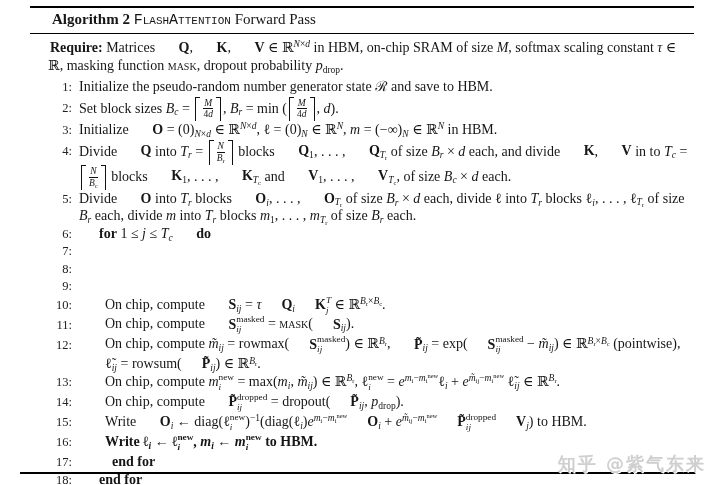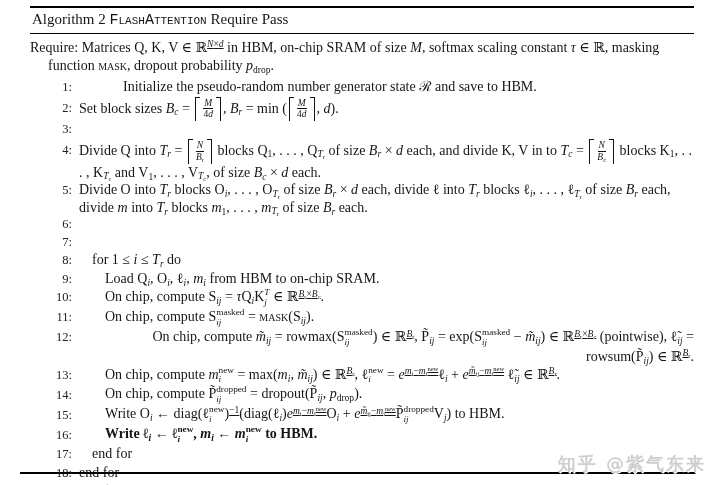--- a/index.html
+++ b/index.html
@@ -20,24 +20,24 @@
     padding-left:18px; text-indent:-18px; line-height:18px; margin-bottom:3px;
   }
   .lines { }
   .line { display:flex; line-height:17.5px; align-items:baseline; }
   .num {
     width:42px; min-width:42px; text-align:right; padding-right:7px;
     font-size:12.5px; color:#222;
   }
   .txt { flex:1; }
   i { font-style:italic; }
-  b { font-weight:normal; }
+  b { font-weight:bold;margin-left:20px; }
   sub, sup { font-size:68%; line-height:0; }
   sub { vertical-align:-0.28em; }
-  sup { vertical-align:0.5em;text-decoration:underline; }
+  sup { vertical-align:0.5em; }
   .sc { font-variant:small-caps; }
   
   .ss {
     display:inline-flex; flex-direction:column; align-items:flex-start;
     justify-content:center; vertical-align:middle;
     font-size:66%; line-height:1.08;
   }
   
   .ceil {
     display:inline-flex; align-items:stretch; vertical-align:middle;
@@ -61,30 +61,30 @@
     text-shadow:1px 1px 0 #ffffff;
     font-family:"DejaVu Sans","Liberation Sans",sans-serif;
   }
 </style>
 </head>
 <body>
 
 <div class="algo">
   <div class="title">
     <b>Algorithm 2</b>
-    <span class="sc">FlashAttention</span><span> Require Pass</span>
+    <span class="sc">FlashAttention</span><span> Forward Pass</span>
   </div>
   <div class="algo-body">
     <div class="require">
       <b>Require:</b><span> Matrices <b>Q</b>, <b>K</b>, <b>V</b> ∈ ℝ<sup><i>N</i>×<i>d</i></sup> in HBM, on-chip SRAM of size <i>M</i>, softmax scaling constant <i>τ</i> ∈ ℝ, masking function <span class="sc">mask</span>, dropout probability <i>p</i><sub>drop</sub>.</span>
     </div>
     <div class="lines" id="lines-host">
   <div class="line">
     <span class="num">1:</span>
-    <span class="txt" style="padding-left: 0px; margin-left: 44px;">Initialize the pseudo-random number generator state ℛ and save to HBM.</span>
+    <span class="txt" style="padding-left: 0px;">Initialize the pseudo-random number generator state ℛ and save to HBM.</span>
   </div>
 
   <div class="line">
     <span class="num">2:</span>
     <span class="txt" style="padding-left: 0px;">Set block sizes <i>B</i><sub><i>c</i></sub> = <span class="ceil">
               <span class="cl"></span>
               <span class="frac">
                 <span class="fn"><i>M</i></span>
                 <span class="fd">4<i>d</i></span>
               </span>
@@ -94,20 +94,21 @@
               <span class="frac">
                 <span class="fn"><i>M</i></span>
                 <span class="fd">4<i>d</i></span>
               </span>
               <span class="cr"></span>
             </span>, <i>d</i>).</span>
   </div>
 
   <div class="line">
     <span class="num">3:</span>
+    <span class="txt" style="padding-left: 0px;">Initialize <b>O</b> = (0)<sub><i>N</i>×<i>d</i></sub> ∈ ℝ<sup><i>N</i>×<i>d</i></sup>, ℓ = (0)<sub><i>N</i></sub> ∈ ℝ<sup><i>N</i></sup>, <i>m</i> = (−∞)<sub><i>N</i></sub> ∈ ℝ<sup><i>N</i></sup> in HBM.</span>
   </div>
 
   <div class="line">
     <span class="num">4:</span>
     <span class="txt" style="padding-left: 0px;">Divide <b>Q</b> into <i>T</i><sub><i>r</i></sub> = <span class="ceil">
               <span class="cl"></span>
               <span class="frac">
                 <span class="fn"><i>N</i></span>
                 <span class="fd"><i>B</i><sub>r</sub></span>
               </span>
@@ -122,55 +123,54 @@
             </span> blocks <b>K</b><sub>1</sub>, . . . , <b>K</b><sub><i>T</i><sub>c</sub></sub> and <b>V</b><sub>1</sub>, . . . , <b>V</b><sub><i>T</i><sub>c</sub></sub>, of size <i>B</i><sub><i>c</i></sub> × <i>d</i> each.</span>
   </div>
 
   <div class="line">
     <span class="num">5:</span>
     <span class="txt" style="padding-left: 0px;">Divide <b>O</b> into <i>T</i><sub><i>r</i></sub> blocks <b>O</b><sub><i>i</i></sub>, . . . , <b>O</b><sub><i>T</i><sub>r</sub></sub> of size <i>B</i><sub><i>r</i></sub> × <i>d</i> each, divide ℓ into <i>T</i><sub><i>r</i></sub> blocks ℓ<sub><i>i</i></sub>, . . . , ℓ<sub><i>T</i><sub>r</sub></sub> of size <i>B</i><sub><i>r</i></sub> each, divide <i>m</i> into <i>T</i><sub><i>r</i></sub> blocks <i>m</i><sub>1</sub>, . . . , <i>m</i><sub><i>T</i><sub>r</sub></sub> of size <i>B</i><sub><i>r</i></sub> each.</span>
   </div>
 
   <div class="line">
     <span class="num">6:</span>
+    <span class="txt" style="padding-left: 0px;"><b>for</b> 1 ≤ <i>j</i> ≤ <i>T</i><sub><i>c</i></sub> <b>do</b></span>
   </div>
 
   <div class="line">
     <span class="num">7:</span>
   </div>
 
   <div class="line">
     <span class="num">8:</span>
-    <span class="txt" style="padding-left: 13px;"><b>for</b> 1 ≤ <i>i</i> ≤ <i>T</i><sub><i>r</i></sub> <b>do</b></span>
   </div>
 
   <div class="line">
     <span class="num">9:</span>
-    <span class="txt" style="padding-left: 26px;">Load <b>Q</b><sub><i>i</i></sub>, <b>O</b><sub><i>i</i></sub>, ℓ<sub><i>i</i></sub>, <i>m</i><sub><i>i</i></sub> from HBM to on-chip SRAM.</span>
   </div>
 
   <div class="line">
     <span class="num">10:</span>
     <span class="txt" style="padding-left: 26px;">On chip, compute <b>S</b><sub><i>ij</i></sub> = <i>τ</i><b>Q</b><sub><i>i</i></sub><b>K</b><span class="ss">
               <span><i>T</i></span>
               <span><i>j</i></span>
             </span> ∈ ℝ<sup><i>B</i><sub>r</sub>×<i>B</i><sub>c</sub></sup>.</span>
   </div>
 
   <div class="line">
     <span class="num">11:</span>
     <span class="txt" style="padding-left: 26px;">On chip, compute <b>S</b><span class="ss">
               <span>masked</span>
               <span><i>ij</i></span>
             </span> = <span class="sc">mask</span>(<b>S</b><sub><i>ij</i></sub>).</span>
   </div>
 
   <div class="line">
     <span class="num">12:</span>
-    <span class="txt" style="padding-left: 26px; text-align: right;">On chip, compute <i>m̃</i><sub><i>ij</i></sub> = rowmax(<b>S</b><span class="ss">
+    <span class="txt" style="padding-left: 26px;">On chip, compute <i>m̃</i><sub><i>ij</i></sub> = rowmax(<b>S</b><span class="ss">
               <span>masked</span>
               <span><i>ij</i></span>
             </span>) ∈ ℝ<sup><i>B</i><sub>r</sub></sup>, <b>P̃</b><sub><i>ij</i></sub> = exp(<b>S</b><span class="ss">
               <span>masked</span>
               <span><i>ij</i></span>
             </span> − <i>m̃</i><sub><i>ij</i></sub>) ∈ ℝ<sup><i>B</i><sub>r</sub>×<i>B</i><sub>c</sub></sup> (pointwise), ℓ̃<sub><i>ij</i></sub> = rowsum(<b>P̃</b><sub><i>ij</i></sub>) ∈ ℝ<sup><i>B</i><sub>r</sub></sup>.</span>
   </div>
 
   <div class="line">
     <span class="num">13:</span>

